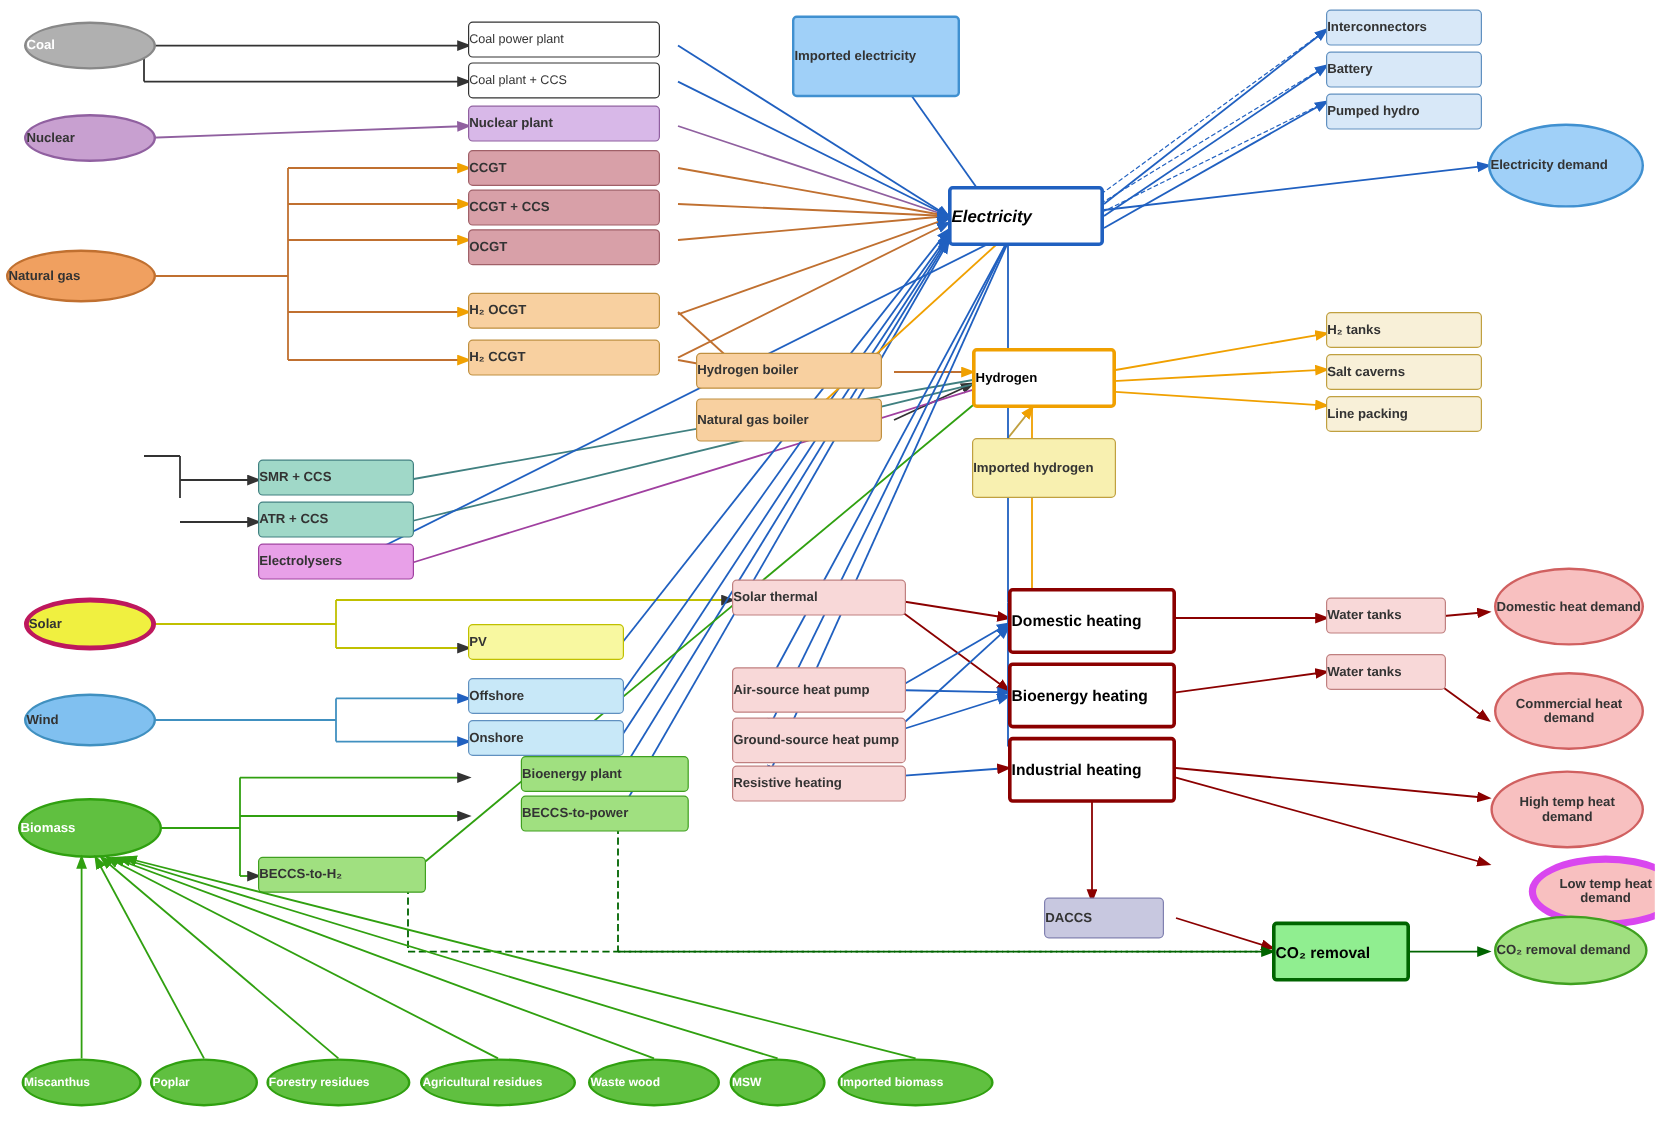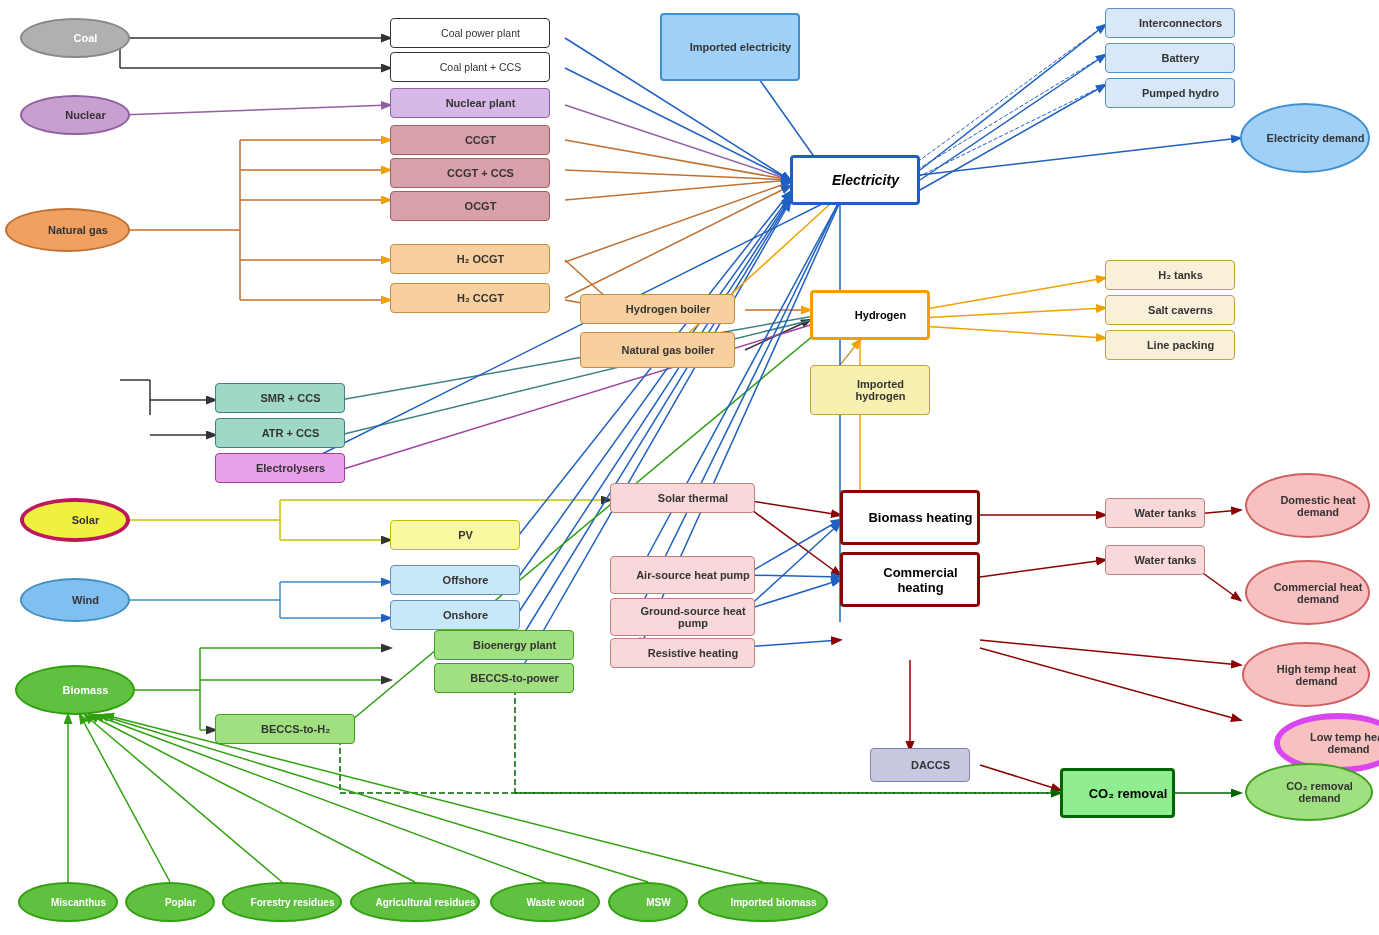--- a/index.html
+++ b/index.html
@@ -15,24 +15,23 @@
     .diagram {
       position: relative;
       width: 1379px;
       height: 935px;
     }
     
     .node {
       position: absolute;
       display: flex;
       align-items: center;
-      justify-content: center;
+      justify-content: flex-start;
       text-align: center;
       font-weight: bold;
-      padding-left: 21px;
     }
     .ellipse {
       border-radius: 50%;
     }
     .rect {
       border-radius: 4px;
     }
     .bold-rect {
       border-radius: 4px;
       border-width: 3px;
@@ -388,27 +387,30 @@
 
   <div class="node bold-rect hydrogen-main" style="left:810px; top:290px; width:120px; height:50px; font-size:11px;">
     <span>Hydrogen</span>
   </div>
 
   <div class="node rect imported-h-box" style="left:810px; top:365px; width:120px; height:50px;">
     <span>Imported hydrogen</span>
   </div>
 
   <div class="node bold-rect dom-heat-main" style="left:840px; top:490px; width:140px; height:55px; font-size:13px;">
-    <span>Biomass heating</span>
+    <span>Domestic heating</span>
   </div>
 
   <div class="node bold-rect com-heat-main" style="left:840px; top:552px; width:140px; height:55px; font-size:13px;">
-    <span>Commercial heating</span>
-  </div>
-
+    <span>Bioenergy heating</span>
+  </div>
+
+  <div class="node bold-rect ind-heat-main" style="left:840px; top:614px; width:140px; height:55px; font-size:13px;">
+    <span>Industrial heating</span>
+  </div>
 
   <div class="node bold-rect co2-removal-main" style="left:1060px; top:768px; width:115px; height:50px; font-size:13px;">
     <span>CO₂ removal</span>
   </div>
 
   <div class="node rect daccs-box" style="left:870px; top:748px; width:100px; height:34px;">
     <span>DACCS</span>
   </div>
 
   <div class="node rect storage-box" style="left:1105px; top:8px; width:130px; height:30px;">

